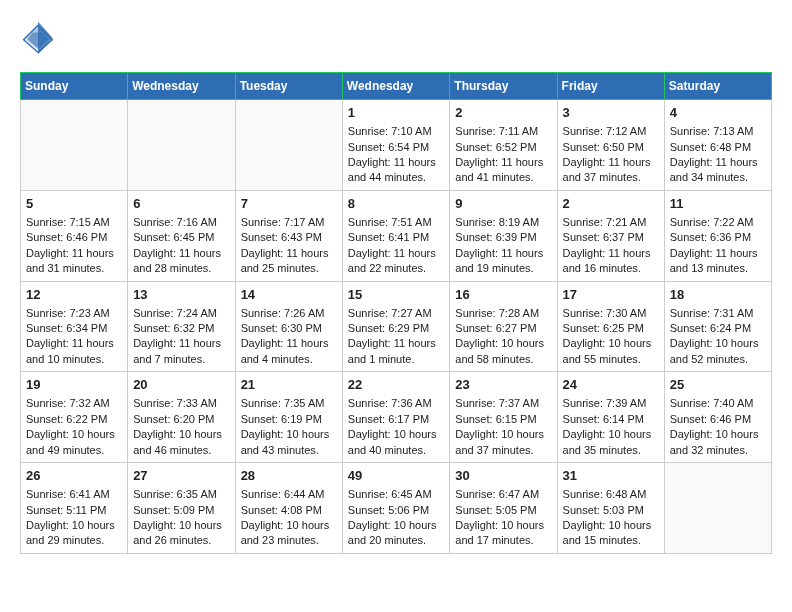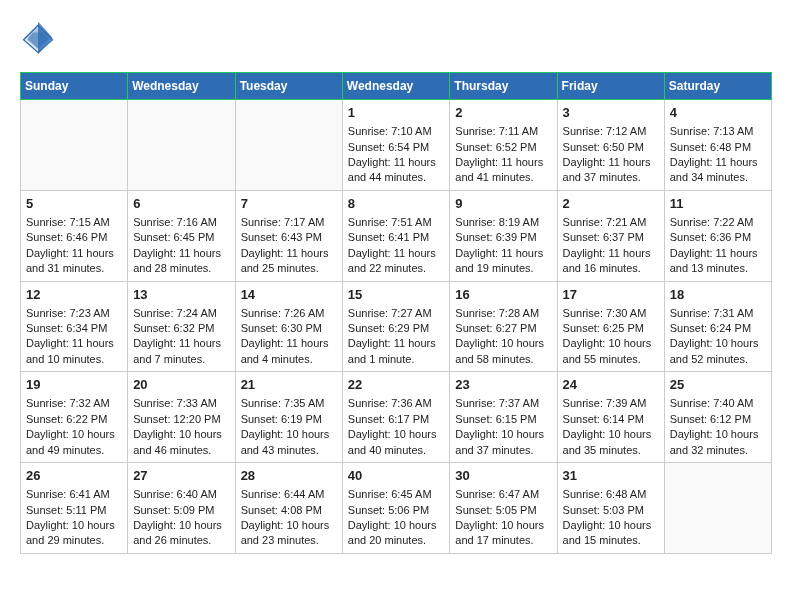--- a/index.html
+++ b/index.html
@@ -237,21 +237,21 @@
       <tr>
         <td>
           <div class="day-number">19</div>
           <div class="day-info">Sunrise: 7:32 AM
 Sunset: 6:22 PM
 Daylight: 10 hours and 49 minutes.</div>
         </td>
         <td>
           <div class="day-number">20</div>
           <div class="day-info">Sunrise: 7:33 AM
-Sunset: 12:20 PM
+Sunset: 6:20 PM
 Daylight: 10 hours and 46 minutes.</div>
         </td>
         <td>
           <div class="day-number">21</div>
           <div class="day-info">Sunrise: 7:35 AM
 Sunset: 6:19 PM
 Daylight: 10 hours and 43 minutes.</div>
         </td>
         <td>
           <div class="day-number">22</div>
@@ -267,45 +267,45 @@
         </td>
         <td>
           <div class="day-number">24</div>
           <div class="day-info">Sunrise: 7:39 AM
 Sunset: 6:14 PM
 Daylight: 10 hours and 35 minutes.</div>
         </td>
         <td>
           <div class="day-number">25</div>
           <div class="day-info">Sunrise: 7:40 AM
-Sunset: 6:12 PM
+Sunset: 6:46 PM
 Daylight: 10 hours and 32 minutes.</div>
         </td>
       </tr>
       <tr>
         <td>
           <div class="day-number">26</div>
           <div class="day-info">Sunrise: 6:41 AM
 Sunset: 5:11 PM
 Daylight: 10 hours and 29 minutes.</div>
         </td>
         <td>
           <div class="day-number">27</div>
-          <div class="day-info">Sunrise: 6:40 AM
+          <div class="day-info">Sunrise: 6:35 AM
 Sunset: 5:09 PM
 Daylight: 10 hours and 26 minutes.</div>
         </td>
         <td>
           <div class="day-number">28</div>
           <div class="day-info">Sunrise: 6:44 AM
 Sunset: 4:08 PM
 Daylight: 10 hours and 23 minutes.</div>
         </td>
         <td>
-          <div class="day-number">40</div>
+          <div class="day-number">49</div>
           <div class="day-info">Sunrise: 6:45 AM
 Sunset: 5:06 PM
 Daylight: 10 hours and 20 minutes.</div>
         </td>
         <td>
           <div class="day-number">30</div>
           <div class="day-info">Sunrise: 6:47 AM
 Sunset: 5:05 PM
 Daylight: 10 hours and 17 minutes.</div>
         </td>

